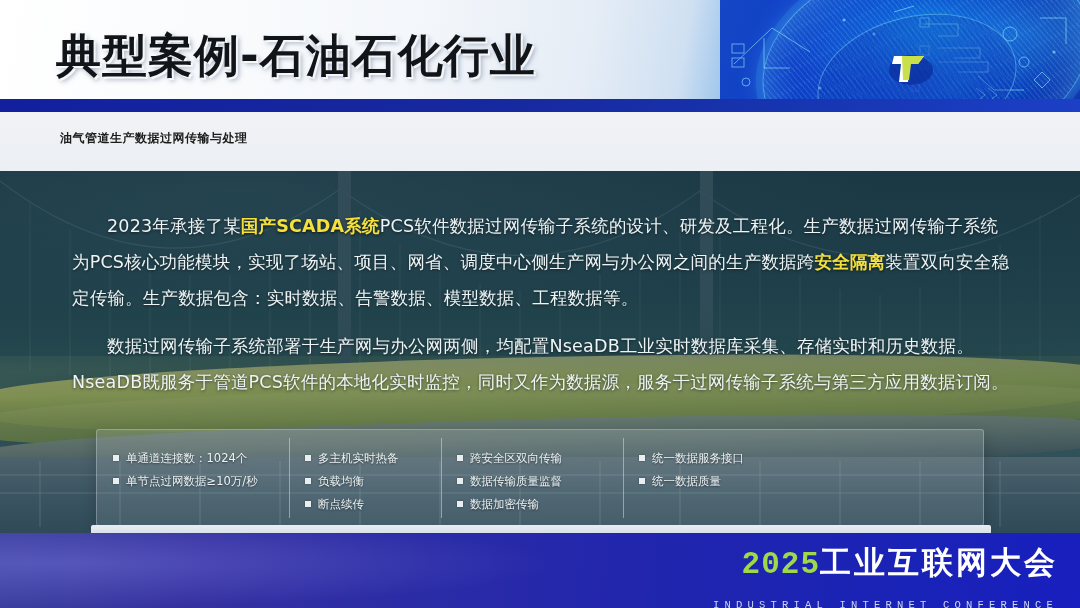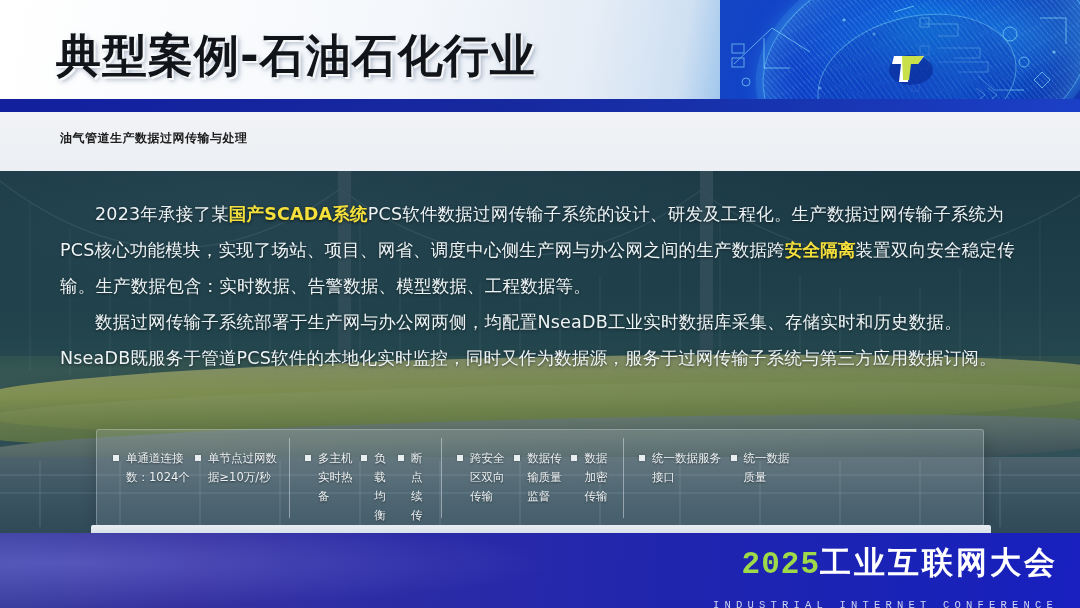--- a/index.html
+++ b/index.html
@@ -128,40 +128,40 @@
   }
 
   
   .body-text {
     position:absolute; left:60px; top:196px; width:965px;
     color:#eef4f6; font-size:17.5px; line-height:36px;
     font-family:"DejaVu Sans","Liberation Sans",sans-serif;
     text-shadow:0 1px 3px rgba(0,0,0,.55);
     letter-spacing:.2px;
   }
-  .body-text p { text-indent:2em; margin:0; }
+  .body-text p { text-indent:2em; margin:12px; }
   .hl { color:#f5e03c; font-weight:bold; text-shadow:0 1px 3px rgba(0,0,0,.7); }
 
   
   .speccard {
     position:absolute; left:96px; top:429px; width:888px; height:97px;
     background:linear-gradient(180deg,rgba(226,233,236,.16) 0%, rgba(206,218,224,.13) 100%);
     border:1px solid rgba(232,240,244,.30);
     border-radius:3px;
     display:flex;
     box-shadow:0 6px 16px rgba(0,0,0,.20);
   }
   .speccard::after{
     content:""; position:absolute; left:-6px; top:95px; width:900px; height:14px;
     background:linear-gradient(180deg,#e8eef3 0%,#cdd8e2 100%);
     border-radius:2px;
   }
   .spec-col {
     position:relative; padding:19px 10px 0 16px;
-    display:flex; flex-direction:row; gap:4px;
+    display:flex; flex-direction:column; gap:4px;
   }
   .spec-col + .spec-col::before{
     content:""; position:absolute; left:0; top:8px; width:1px; height:80px;
     background:rgba(235,242,246,.45);
   }
   .c0{ width:192px; } .c1{ width:176px; } .c2{ width:152px; }
   .c3{ width:182px; } .c4{ width:186px; }
   .spec-item{
     display:flex; align-items:flex-start; gap:7px;
     color:#eef3f5; font-size:11.5px; line-height:19px;

